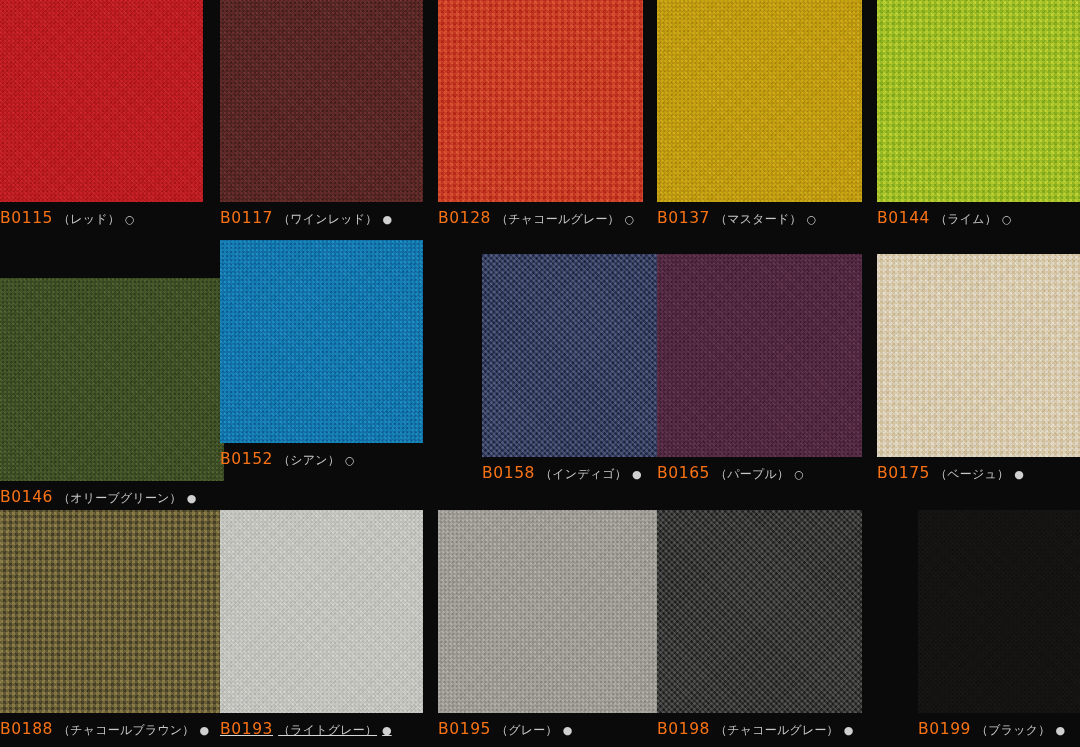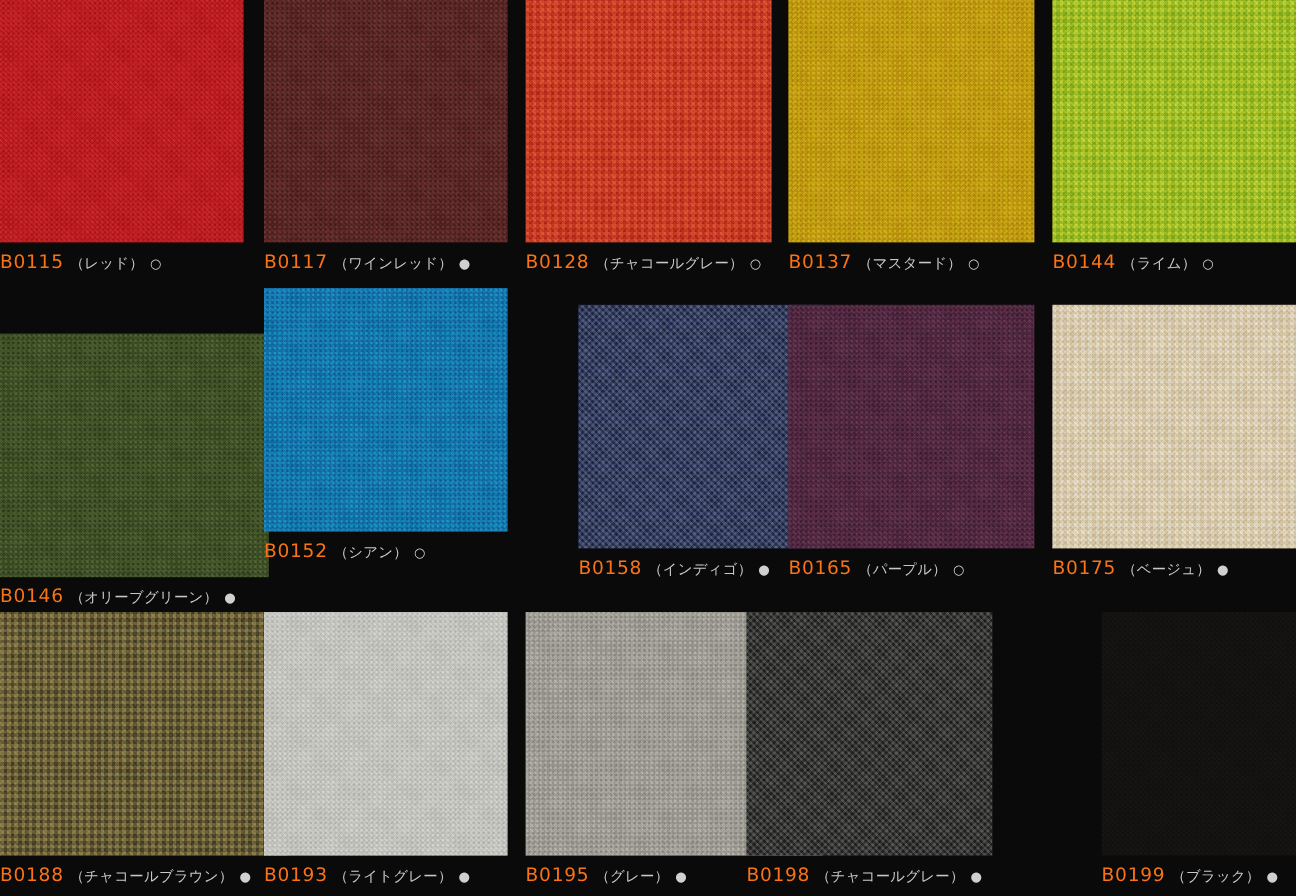--- a/index.html
+++ b/index.html
@@ -194,37 +194,37 @@
       </div>
     </div>
     <div class="swatch-cell" style="left: 0px; top: 510px; width: 240px;">
       <div class="swatch-chip weave-coarse" style="height: 203px; background-color: rgb(109, 97, 52);"></div>
       <div class="swatch-caption">
         <span class="swatch-code">B0188</span>
         <span class="swatch-jp">（チャコールブラウン）</span>
         <span class="swatch-mark">●</span>
       </div>
     </div>
-    <div class="swatch-cell" style="left: 220px; top: 510px; width: 203px;">
+    <div class="swatch-cell" style="left: 220px; top: 510px; width: 203px; text-decoration: underline;">
       <div class="swatch-chip weave-fine" style="height: 203px; background-color: rgb(205, 205, 200);"></div>
       <div class="swatch-caption">
         <span class="swatch-code">B0193</span>
         <span class="swatch-jp">（ライトグレー）</span>
         <span class="swatch-mark">●</span>
       </div>
     </div>
     <div class="swatch-cell" style="left: 438px; top: 510px; width: 247px;">
       <div class="swatch-chip weave-fine" style="height: 203px; background-color: rgb(166, 164, 156);"></div>
       <div class="swatch-caption">
         <span class="swatch-code">B0195</span>
         <span class="swatch-jp">（グレー）</span>
         <span class="swatch-mark">●</span>
       </div>
     </div>
-    <div class="swatch-cell" style="left: 622px; top: 510px; width: 205px;">
+    <div class="swatch-cell" style="left: 657px; top: 510px; width: 205px;">
       <div class="swatch-chip weave-speckle" style="height: 203px; background-color: rgb(43, 43, 42);"></div>
       <div class="swatch-caption">
         <span class="swatch-code">B0198</span>
         <span class="swatch-jp">（チャコールグレー）</span>
         <span class="swatch-mark">●</span>
       </div>
     </div>
     <div class="swatch-cell" style="left: 918px; top: 510px; width: 203px;">
       <div class="swatch-chip weave-flat" style="height: 203px; background-color: rgb(18, 17, 16);"></div>
       <div class="swatch-caption">

